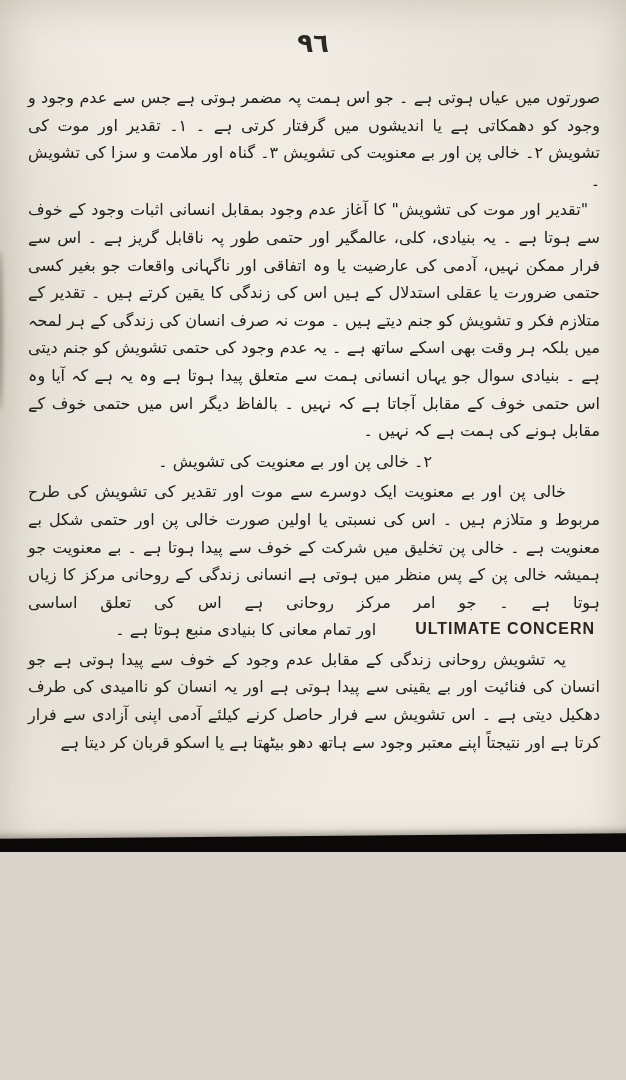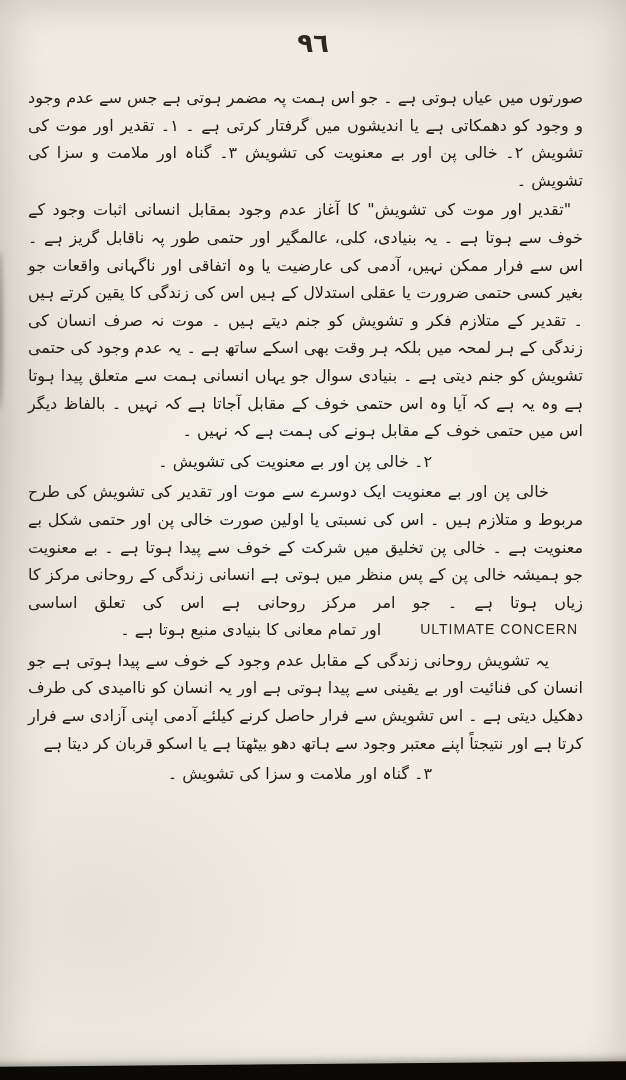--- a/index.html
+++ b/index.html
@@ -3,21 +3,21 @@
 <meta charset="utf-8">
 <style>
   html, body {
     margin: 0;
     padding: 0;
     background: #d8d4cb;
   }
   .page {
     position: relative;
     width: 626px;
-    height: 1080px;
+    height: 852px;
     margin: 0 auto;
     overflow: hidden;
     background-color: #f0ece3;
     background-image:
       radial-gradient(ellipse 320px 220px at 82% 8%,  rgba(125,112,88,0.07), transparent 60%),
       radial-gradient(ellipse 420px 320px at 15% 85%, rgba(125,112,88,0.09), transparent 60%),
       radial-gradient(ellipse 260px 180px at 50% 45%, rgba(255,255,255,0.45), transparent 70%),
       radial-gradient(ellipse 200px 600px at 0% 40%,  rgba(90,80,60,0.10),  transparent 70%);
     box-shadow: inset 0 0 46px rgba(92,80,58,0.28);
     font-family: "DejaVu Sans", sans-serif;
@@ -39,38 +39,38 @@
     top: 84px;
     right: 26px;
     left: 28px;
     direction: rtl;
     text-align: justify;
     text-justify: inter-word;
     font-size: 16px;
     line-height: 27.6px;
   }
   .text-block p {
-    margin: 0 17px 2px 0;
+    margin: 0 0 2px 0;
   }
   p.body.slight-indent { text-indent: 12px; }
   p.body.indent        { text-indent: 34px; }
   p.heading {
     text-align: right;
     padding-right: 168px;
     margin: 3px 0 3px 0;
     font-weight: normal;
     letter-spacing: 0.2px;
   }
   .latin {
     direction: ltr;
     unicode-bidi: embed;
     display: inline-block;
     font-family: "Liberation Sans", sans-serif;
-    font-size: 14px;
-    font-weight: normal;
+    font-size: 16px;
+    font-weight: bold;
     letter-spacing: 1px;
     color: #2a261f;
     margin: 0 5px;
     transform: translateY(-1px);
   }
   .scan-edge-bottom {
     position: absolute;
     bottom: -6px;
     left: -4px;
     width: 640px;
@@ -102,21 +102,20 @@
     <p class="body">صورتوں میں عیاں ہوتی ہے ۔ جو اس ہمت پہ مضمر ہوتی ہے جس سے عدم وجود و وجود کو دھمکاتی ہے یا اندیشوں میں گرفتار کرتی ہے ۔ ۱۔ تقدیر اور موت کی تشویش ۲۔ خالی پن اور بے معنویت کی تشویش ۳۔ گناہ اور ملامت و سزا کی تشویش ۔</p>
 
     <p class="body slight-indent">"تقدیر اور موت کی تشویش" کا آغاز عدم وجود بمقابل انسانی اثبات وجود کے خوف سے ہوتا ہے ۔ یہ بنیادی، کلی، عالمگیر اور حتمی طور پہ ناقابل گریز ہے ۔ اس سے فرار ممکن نہیں، آدمی کی عارضیت یا وہ اتفاقی اور ناگہانی واقعات جو بغیر کسی حتمی ضرورت یا عقلی استدلال کے ہیں اس کی زندگی کا یقین کرتے ہیں ۔ تقدیر کے متلازم فکر و تشویش کو جنم دیتے ہیں ۔ موت نہ صرف انسان کی زندگی کے ہر لمحہ میں بلکہ ہر وقت بھی اسکے ساتھ ہے ۔ یہ عدم وجود کی حتمی تشویش کو جنم دیتی ہے ۔ بنیادی سوال جو یہاں انسانی ہمت سے متعلق پیدا ہوتا ہے وہ یہ ہے کہ آیا وہ اس حتمی خوف کے مقابل آجاتا ہے کہ نہیں ۔ بالفاظ دیگر اس میں حتمی خوف کے مقابل ہونے کی ہمت ہے کہ نہیں ۔</p>
 
     <p class="heading">۲۔ خالی پن اور بے معنویت کی تشویش ۔</p>
 
     <p class="body indent"><span>خالی پن اور بے معنویت ایک دوسرے سے موت اور تقدیر کی تشویش کی طرح مربوط و متلازم ہیں ۔ اس کی نسبتی یا اولین صورت خالی پن اور حتمی شکل بے معنویت ہے ۔ خالی پن تخلیق میں شرکت کے خوف سے پیدا ہوتا ہے ۔ بے معنویت جو ہمیشہ خالی پن کے پس منظر میں ہوتی ہے انسانی زندگی کے روحانی مرکز کا زیاں ہوتا ہے ۔ جو امر مرکز روحانی ہے اس کی تعلق اساسی</span><span class="latin">ULTIMATE CONCERN</span><span>اور تمام معانی کا بنیادی منبع ہوتا ہے ۔</span></p>
 
     <p class="body indent">یہ تشویش روحانی زندگی کے مقابل عدم وجود کے خوف سے پیدا ہوتی ہے جو انسان کی فنائیت اور بے یقینی سے پیدا ہوتی ہے اور یہ انسان کو ناامیدی کی طرف دھکیل دیتی ہے ۔ اس تشویش سے فرار حاصل کرنے کیلئے آدمی اپنی آزادی سے فرار کرتا ہے اور نتیجتاً اپنے معتبر وجود سے ہاتھ دھو بیٹھتا ہے یا اسکو قربان کر دیتا ہے</p>
 
-    <p class="heading">۳۔ گناہ اور ملامت و سزا کی تشویش ۔</p>
 
 
   </div>
 
   <div class="scan-smudge-left"></div>
   <div class="scan-edge-bottom"></div>
 
 </div>
 
 </body></html>

